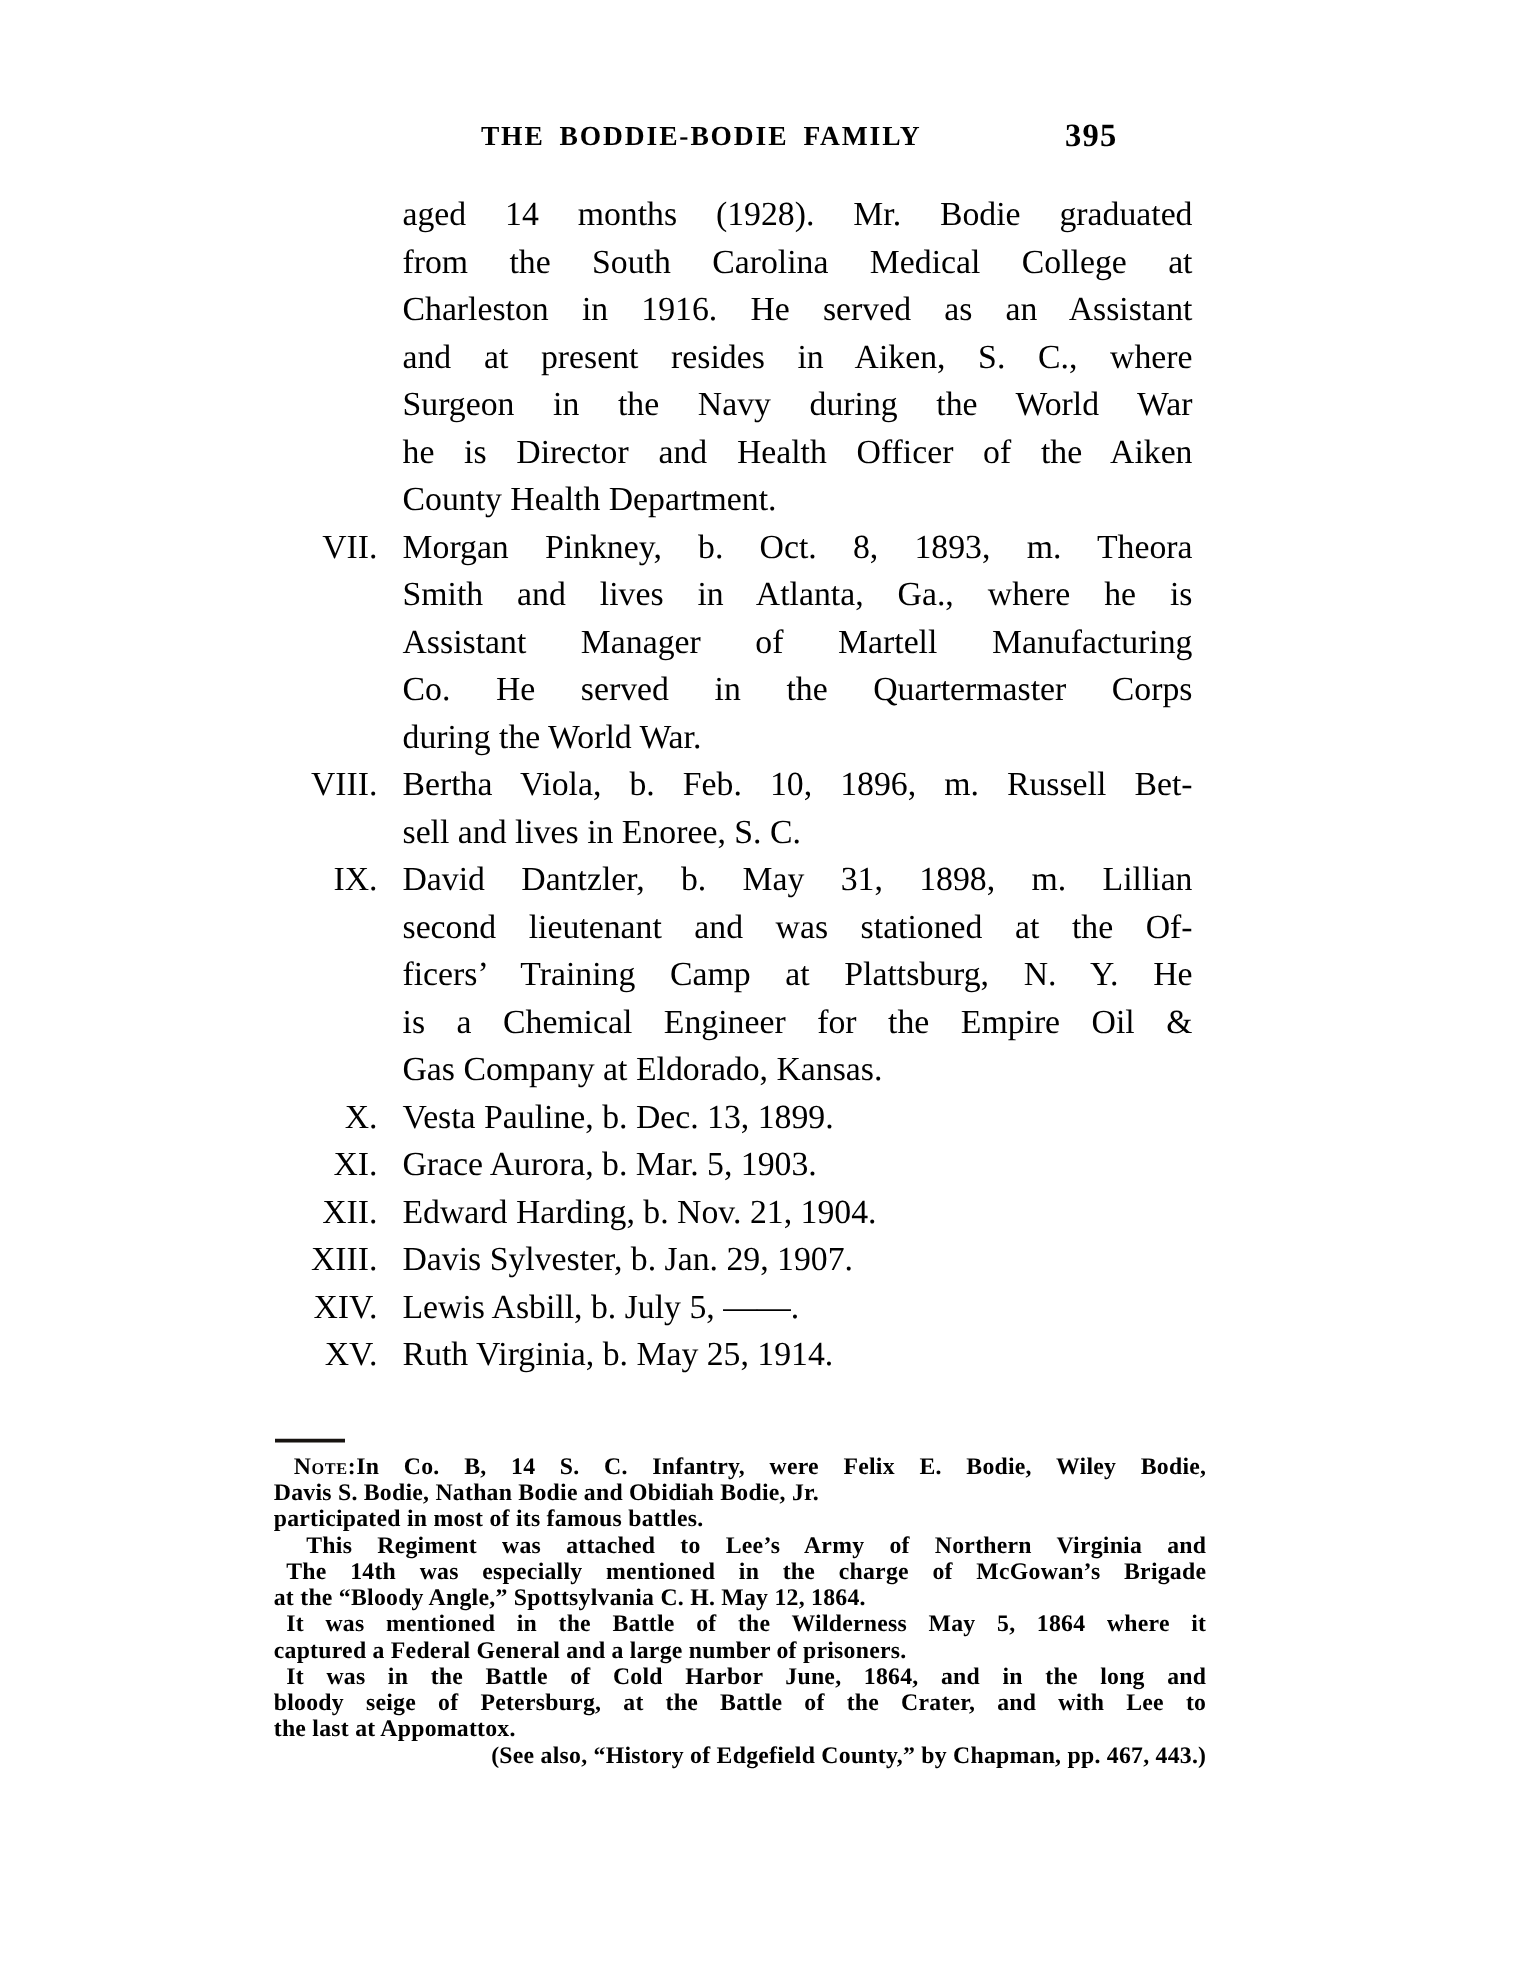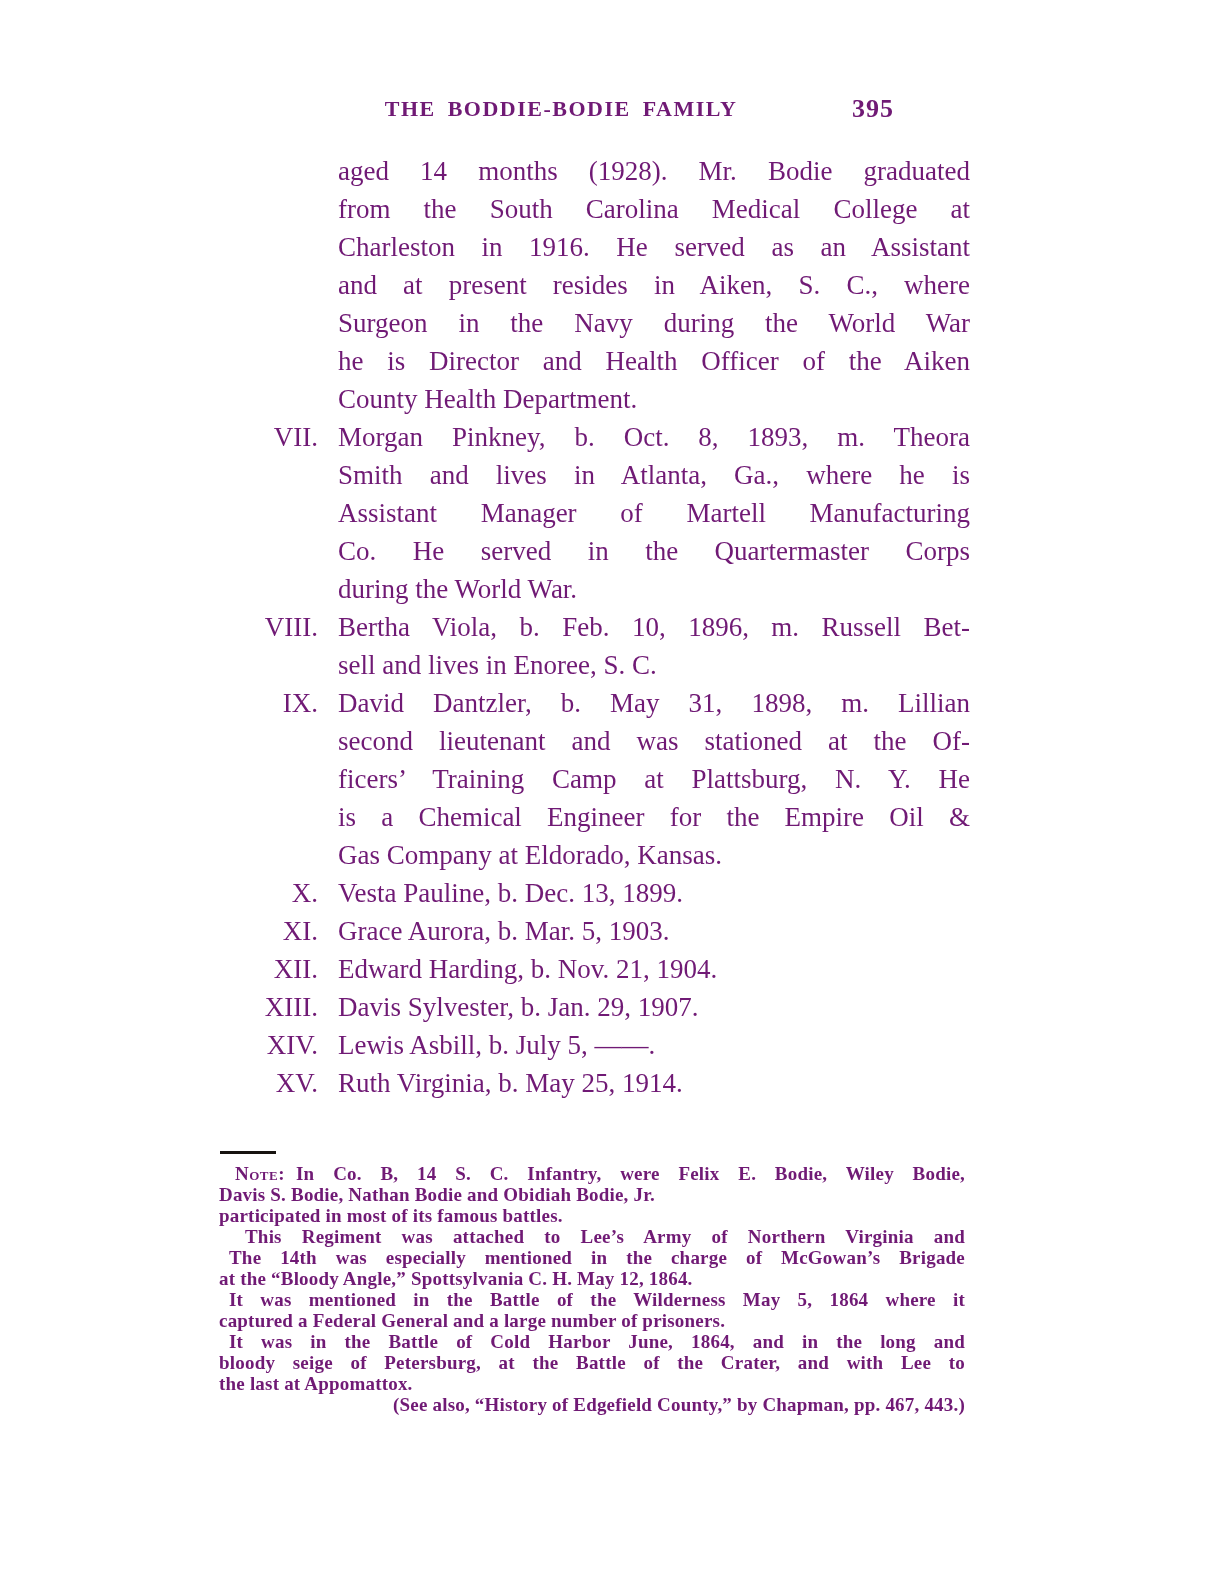--- a/index.html
+++ b/index.html
@@ -1,21 +1,21 @@
 <!DOCTYPE html>
 <html><head>
 <meta charset="utf-8">
 <style>
   html, body { margin: 0; padding: 0; background: #ffffff; }
   .page {
     position: relative;
     width: 1224px;
     height: 1584px;
     background: #ffffff;
-    color: #701a75;
+    color: #000000;
     font-family: "Liberation Serif", serif;
     overflow: hidden;
   }
   .header-title {
     position: absolute;
     top: 97px;
     left: 561px;
     transform: translateX(-50%);
     font-size: 22px;
     font-weight: 700;
@@ -28,21 +28,21 @@
     position: absolute;
     top: 95px;
     left: 852px;
     font-size: 26px;
     font-weight: 600;
     letter-spacing: 1px;
     line-height: 1.1;
   }
   .body-list {
     position: absolute;
-    left: 238px;
+    left: 222px;
     top: 152px;
     width: 732px;
     font-size: 27px;
     line-height: 38px;
   }
   .entry { display: flex; }
   .num {
     flex: 0 0 80px;
     width: 80px;
     text-align: right;
@@ -69,21 +69,21 @@
     top: 1163px;
     width: 746px;
     font-size: 19px;
     line-height: 21px;
     font-weight: 700;
     letter-spacing: 0.2px;
   }
   .indent-sm { padding-left: 10px; text-align: right; }
   .indent-md { padding-left: 16px; }
   .indent-lg { padding-left: 26px; }
-  .note-label { font-variant: small-caps; margin-right: 11px; letter-spacing: 0.5px; }
+  .note-label { font-variant: small-caps; letter-spacing: 0.5px; }
 </style>
 </head>
 <body>
 
 <div class="page">
   <div>
     <div class="header-title">THE BODDIE-BODIE FAMILY</div>
     <div class="page-number">395</div>
   </div>
 

